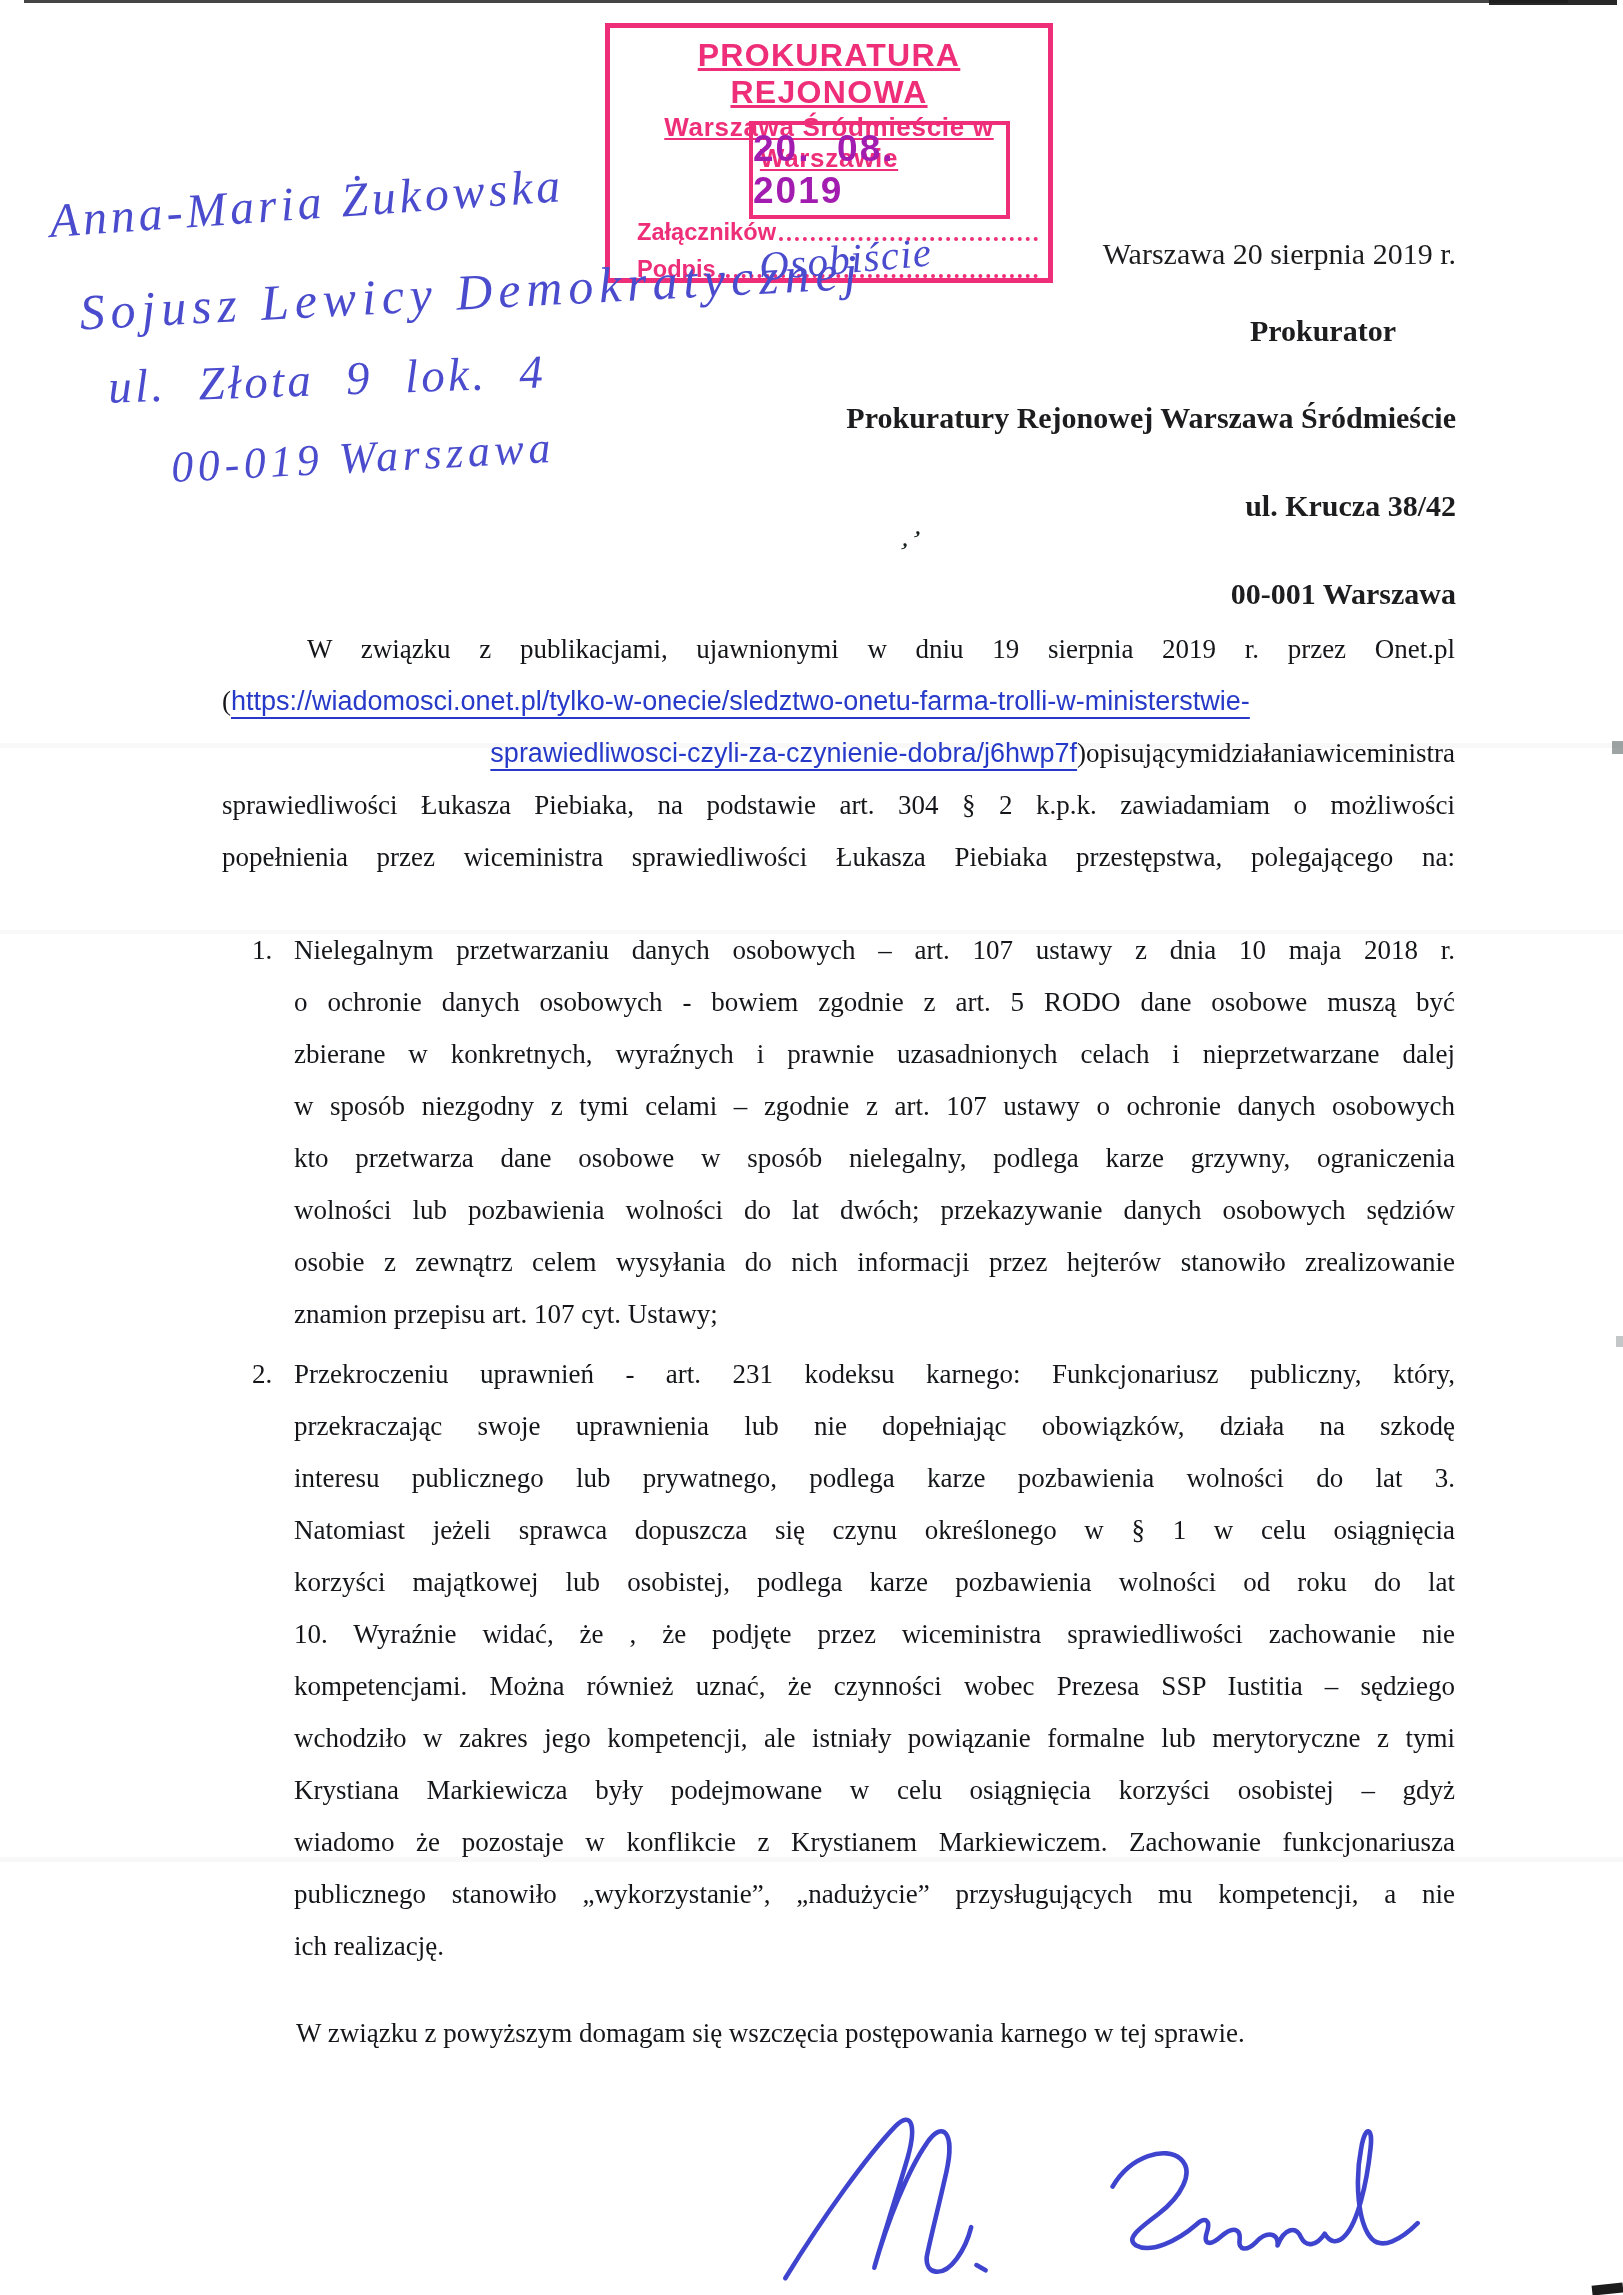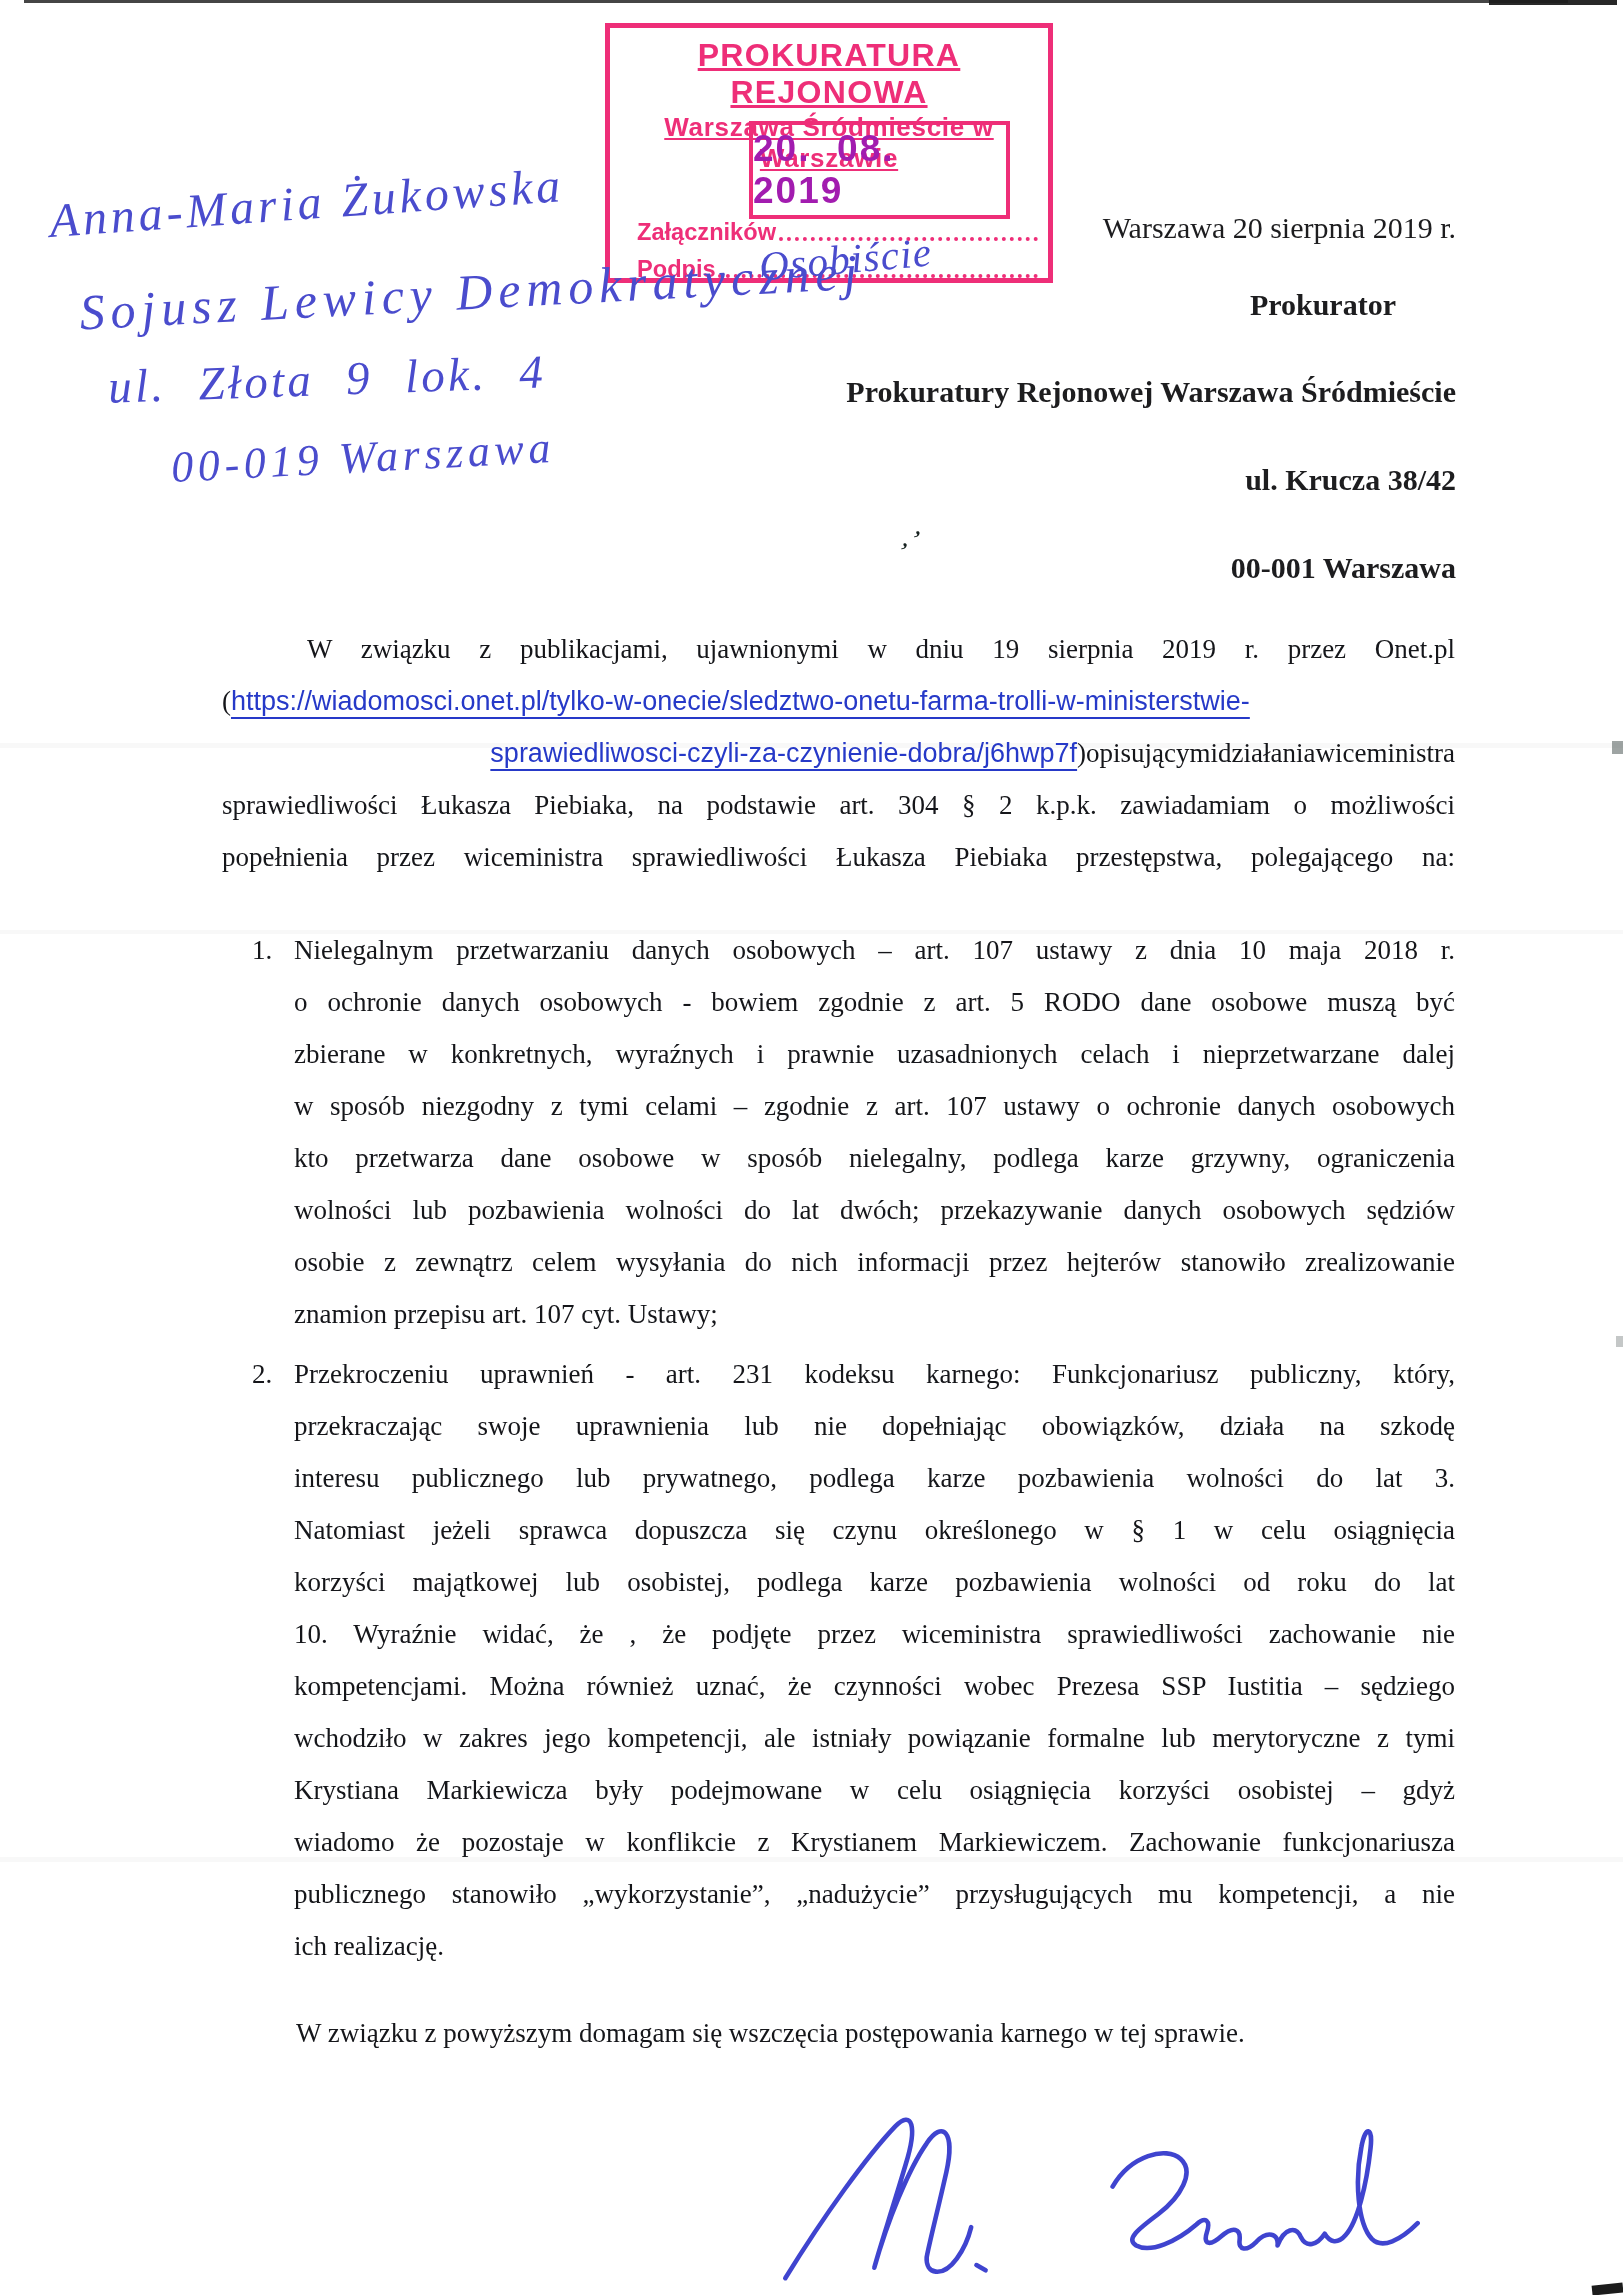--- a/index.html
+++ b/index.html
@@ -38,21 +38,21 @@
 
   
   .hand{position:absolute;font-family:"Liberation Serif",serif;font-style:italic;
         color:#4a4ccd;white-space:nowrap;}
   .hand-name{left:49px;top:175px;font-size:48px;letter-spacing:3.9px;transform:rotate(-4deg);}
   .hand-org{left:79px;top:263px;font-size:50px;letter-spacing:5.9px;transform:rotate(-3deg);}
   .hand-street{left:108px;top:352px;font-size:47px;letter-spacing:3.3px;word-spacing:17px;transform:rotate(-2deg);}
   .hand-city{left:171px;top:432px;font-size:44px;letter-spacing:4.6px;transform:rotate(-3deg);}
 
   
-  .hdr{position:absolute;right:167px;text-align:right;white-space:nowrap;font-size:30px;}
+  .hdr{position:absolute;right:167px;text-align:right;white-space:nowrap;font-size:30px;margin-top:26px;}
   .hdr-date{top:211px;font-weight:normal;}
   .hdr-b{font-weight:bold;}
   .hdr-prok{top:288px;padding-right:60px;}
   .hdr-office{top:375px;}
   .hdr-street{top:463px;}
   .hdr-city{top:551px;}
 
   
   .bodytext{position:absolute;left:222px;width:1233px;font-size:27px;line-height:52px;
             color:#15161a;}

